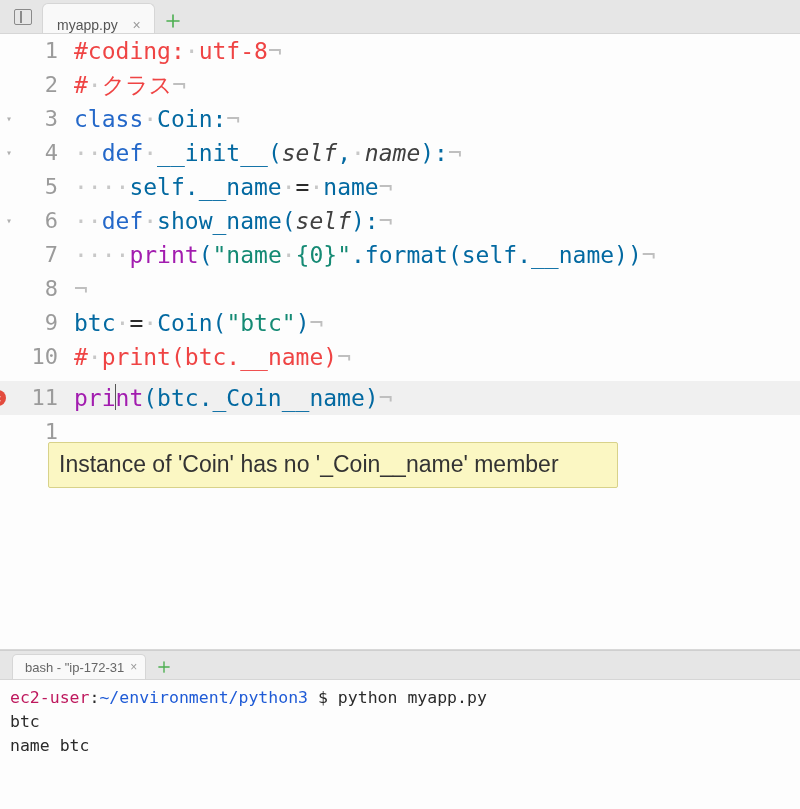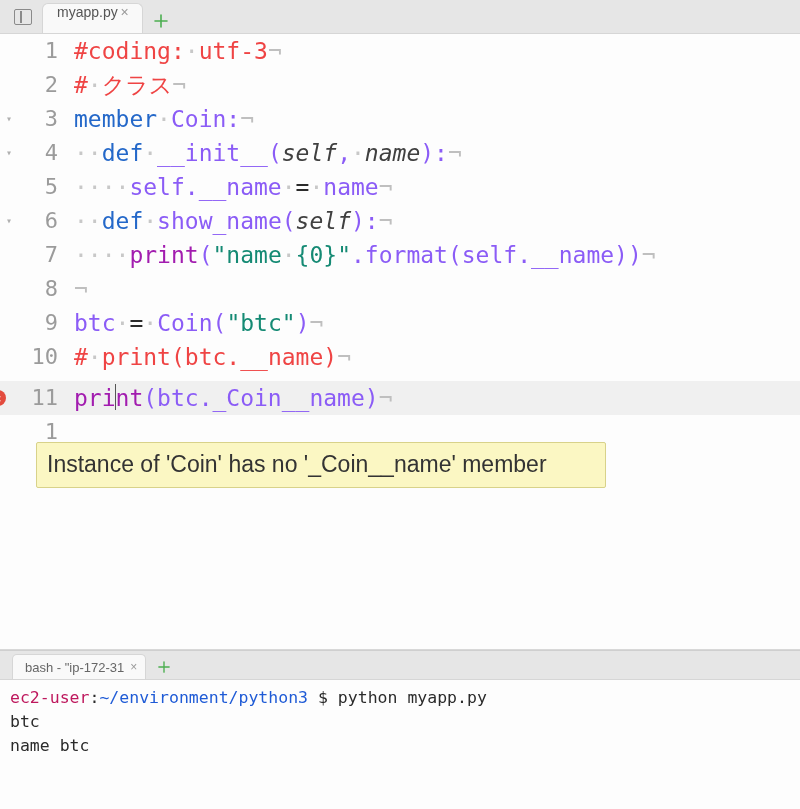--- a/index.html
+++ b/index.html
@@ -49,26 +49,26 @@
     content: ""; position: absolute; left: 5px; top: 1px; bottom: 1px; width: 1.5px;
     background: #8a8a8a;
   }
   .tab {
     height: 30px;
     background: #f9f9f9;
     border: 1px solid #d6d6d6;
     border-bottom: none;
     border-radius: 6px 6px 0 0;
     display: flex;
-    align-items: flex-start;
+    align-items: flex-end;
     padding: 0 10px 0 14px;
     margin-top: 6px;
     font-size: 14px;
     color: #555;
-    gap: 0;
+    gap: 12px;
   }
   .tab .close {
     color: #9a9a9a;
     font-size: 14px;
     width: 14px; text-align: center;
     cursor: pointer;
   }
   .addtab {
     width: 24px; height: 24px;
     display: flex; align-items: center; justify-content: center;
@@ -136,31 +136,31 @@
     border-left: 1.5px solid #555;
     height: 26px;
     vertical-align: -4px;
     margin: 0 0 0 -1px;
   }
 
   
   .tok-comment { color: #ef4444; }
   .tok-keyword { color: #2468c9; }
   .tok-def, .tok-builtin { color: #a21caf; }
-  .tok-ident { color: #8b5cf6; }
+  .tok-ident { color: #0369a1; }
   .tok-selfarg { color: #404040; font-style: italic; }
   .tok-string { color: #158a74; }
   .tok-op { color: #2b2b2b; }
   .ws { color: #c8c8c8; }
   .nl { color: #bfbfbf; }
 
   
   .tooltip {
     position: absolute;
-    left: 36px;
+    left: 48px;
     top: 408px;
     width: 570px;
     background: #fbf7c3;
     border: 1px solid #d8d28a;
     padding: 6px 10px 8px 10px;
     font-family: -apple-system, BlinkMacSystemFont, sans-serif;
     font-size: 23px;
     line-height: 30px;
     color: #333;
     border-radius: 2px;
@@ -235,29 +235,29 @@
       <svg width="14" height="14" viewBox="0 0 14 14">
           <path d="M7 1v12M1 7h12" stroke="#4caf50" stroke-width="1.6" stroke-linecap="round"></path>
         </svg>
     </div>
   </div>
 
   <div class="code-area" id="code-area">
 
     <div class="code-row">
         <div class="gutter">1</div>
-        <div class="code-line"><span class="tok-comment">#coding:</span><span class="ws">·</span><span class="tok-comment">utf-3</span><span class="nl">¬</span></div>
+        <div class="code-line"><span class="tok-comment">#coding:</span><span class="ws">·</span><span class="tok-comment">utf-8</span><span class="nl">¬</span></div>
       </div>
       <div class="code-row">
         <div class="gutter">2</div>
         <div class="code-line"><span class="tok-comment">#</span><span class="ws">·</span><span class="tok-comment">クラス</span><span class="nl">¬</span></div>
       </div>
       <div class="code-row">
         <div class="gutter">3<span class="fold-mark">▾</span></div>
-        <div class="code-line"><span class="tok-keyword">member</span><span class="ws">·</span><span class="tok-ident">Coin:</span><span class="nl">¬</span></div>
+        <div class="code-line"><span class="tok-keyword">class</span><span class="ws">·</span><span class="tok-ident">Coin:</span><span class="nl">¬</span></div>
       </div>
       <div class="code-row">
         <div class="gutter">4<span class="fold-mark">▾</span></div>
         <div class="code-line"><span class="ws">··</span><span class="tok-keyword">def</span><span class="ws">·</span><span class="tok-ident">__init__(</span><span class="tok-selfarg">self</span><span class="tok-ident">,</span><span class="ws">·</span><span class="tok-selfarg">name</span><span class="tok-ident">):</span><span class="nl">¬</span></div>
       </div>
       <div class="code-row">
         <div class="gutter">5</div>
         <div class="code-line"><span class="ws">····</span><span class="tok-ident">self.__name</span><span class="ws">·</span><span class="tok-op">=</span><span class="ws">·</span><span class="tok-ident">name</span><span class="nl">¬</span></div>
       </div>
       <div class="code-row">

